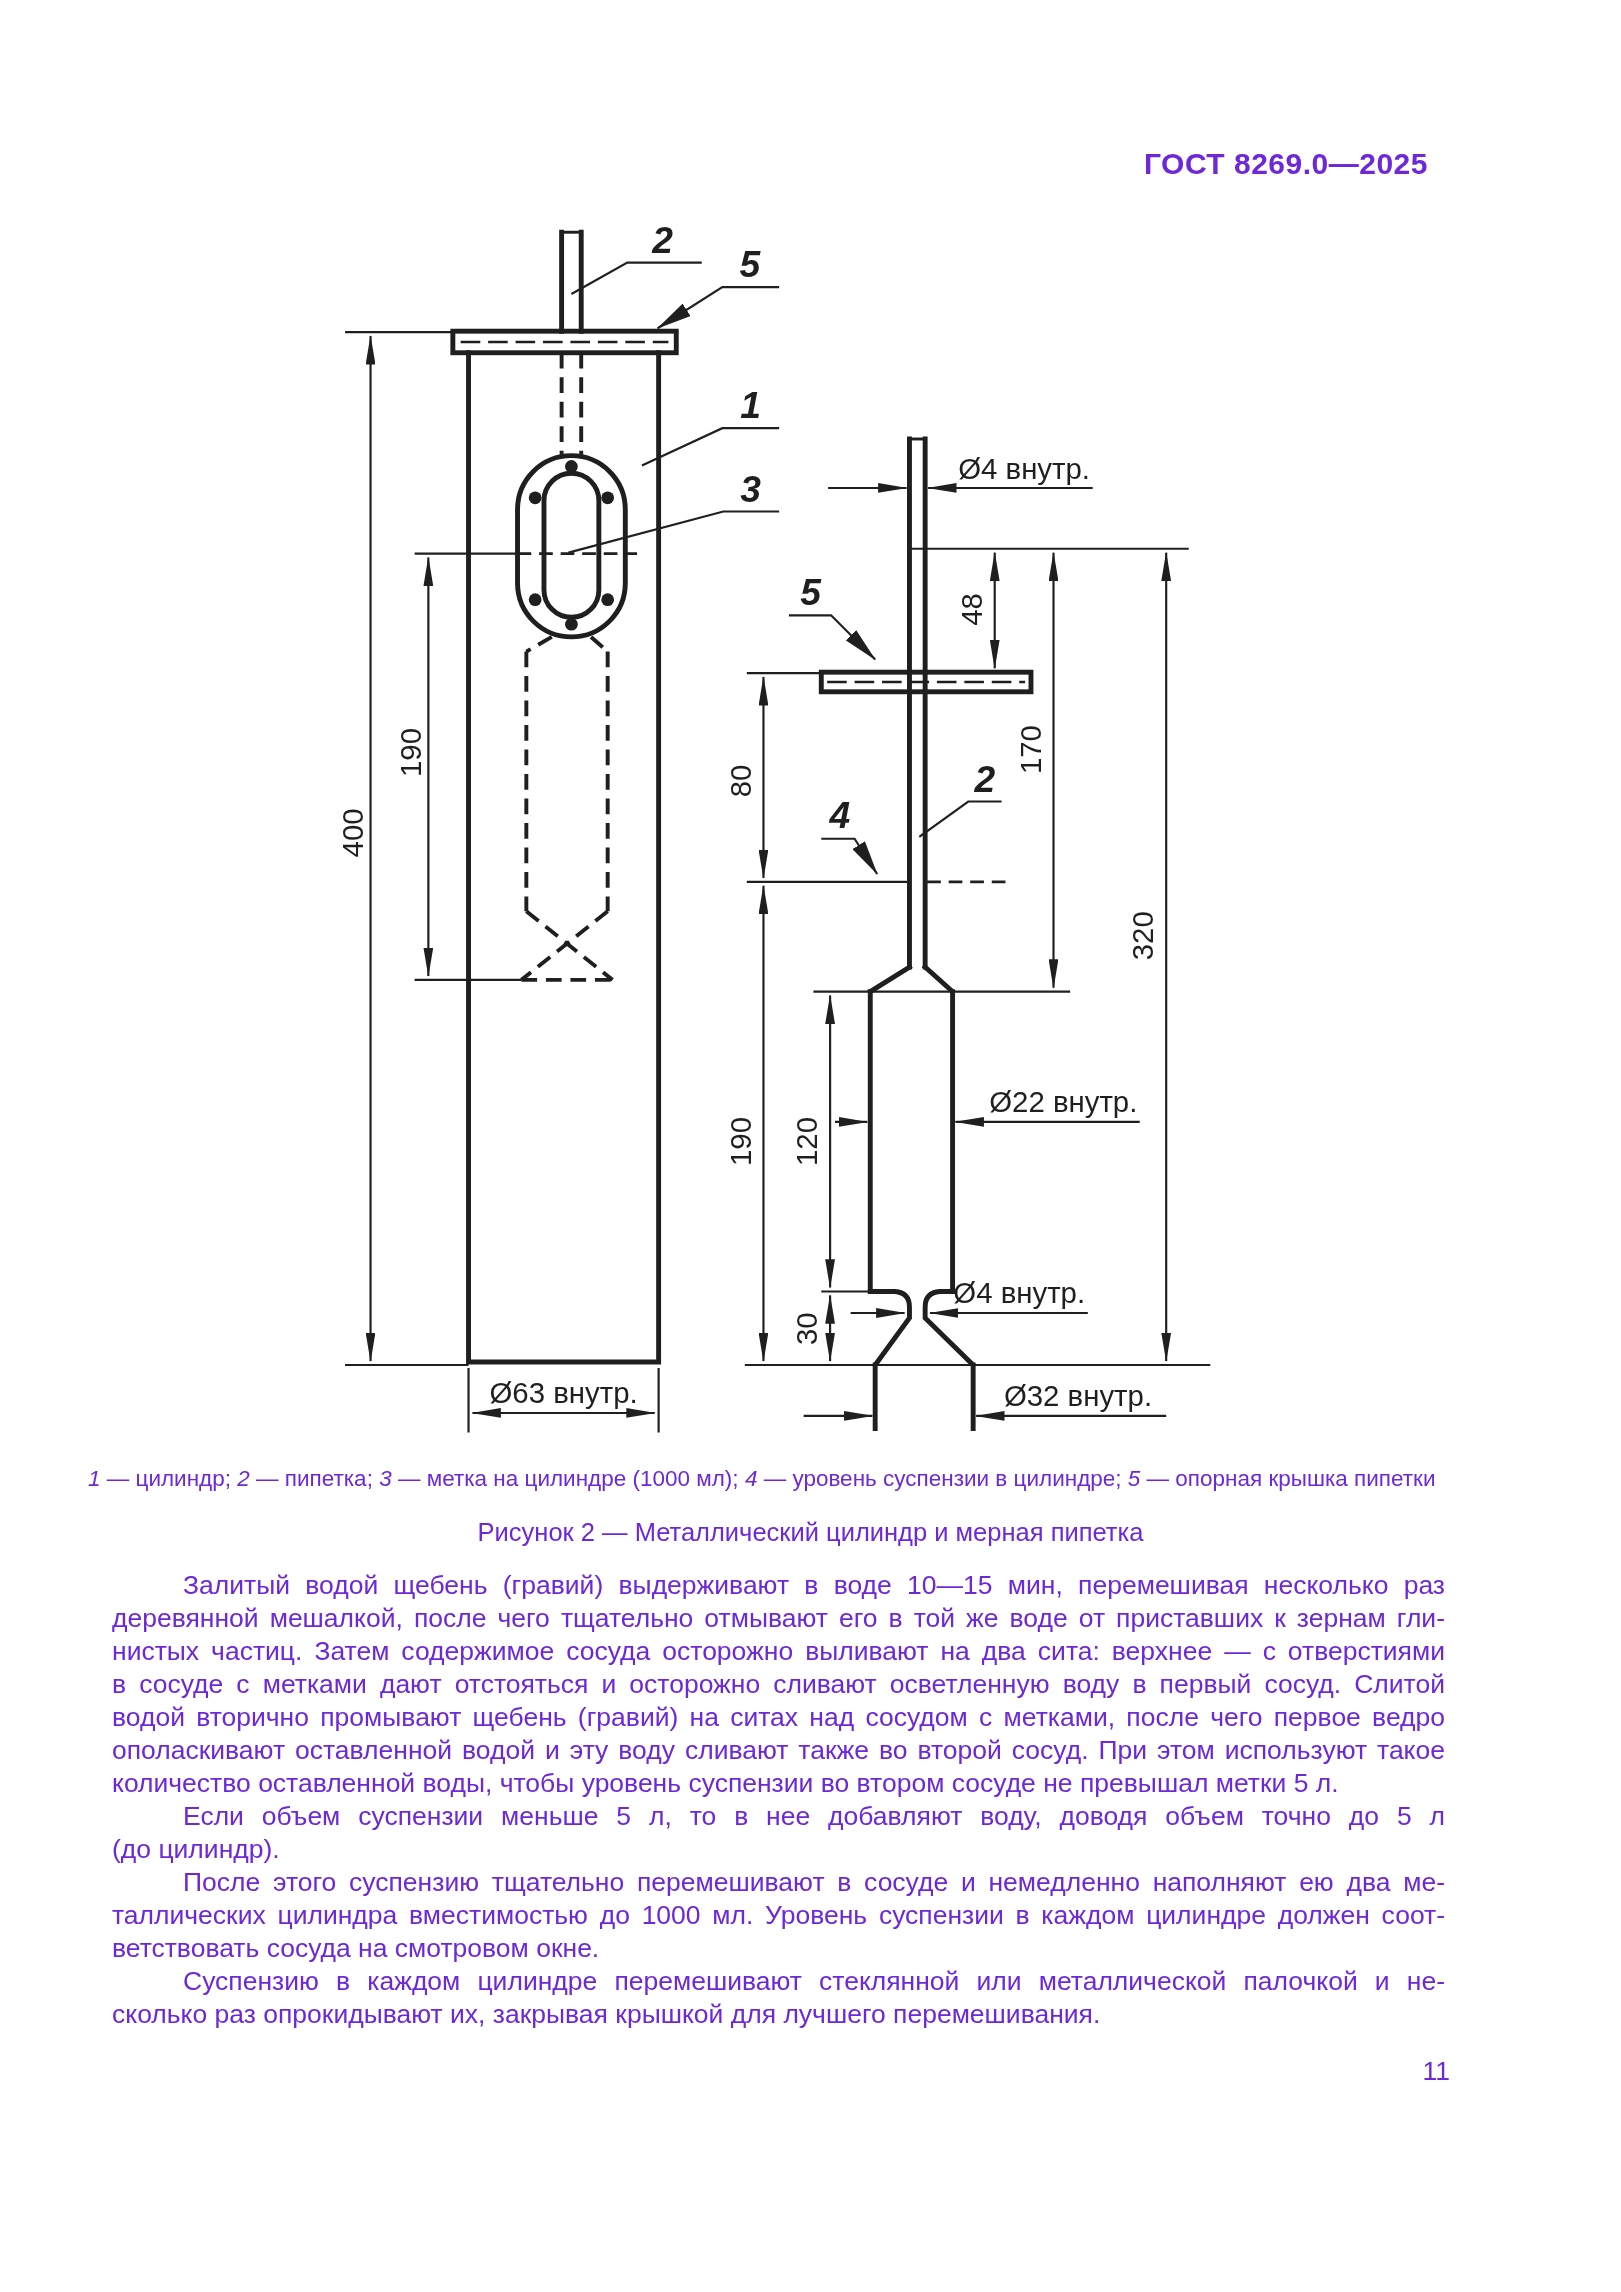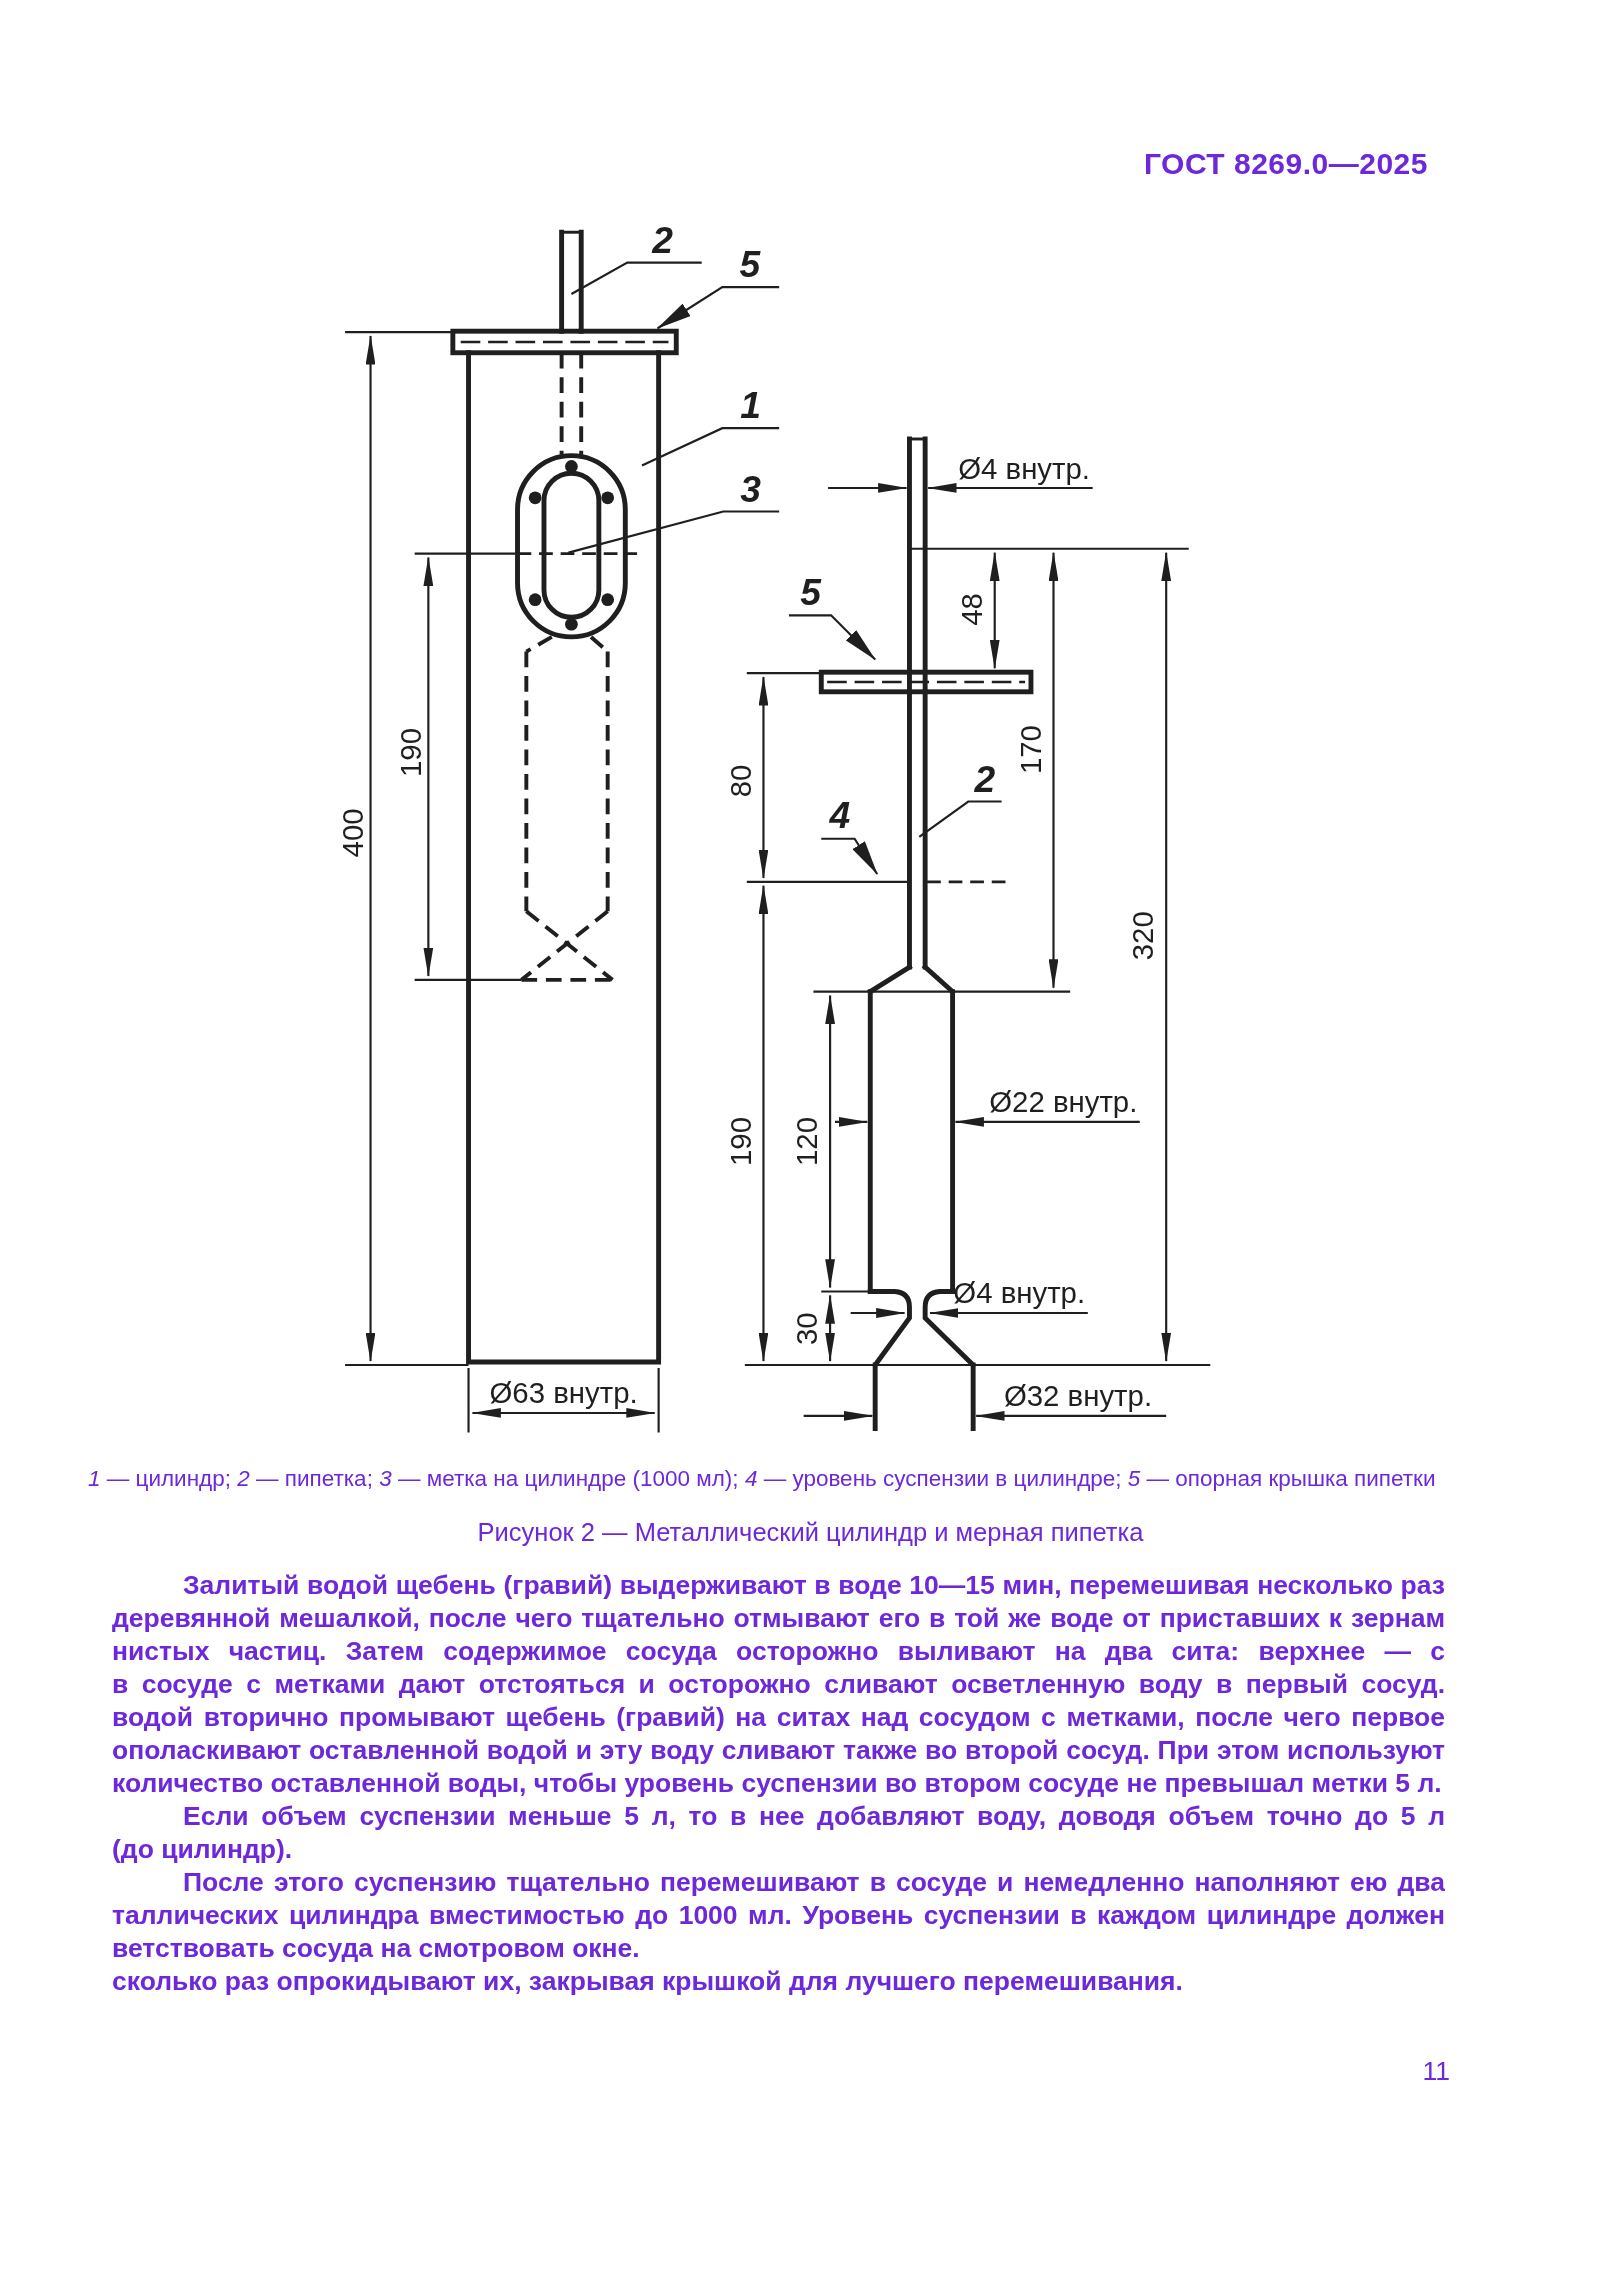--- a/index.html
+++ b/index.html
@@ -34,21 +34,21 @@
   .fig-title{
     position:absolute;top:1518px;left:88px;width:1445px;
     text-align:center;font-size:25.5px;
   }
   .body-text{
     position:absolute;top:1569px;left:112px;width:1333px;
     font-size:26.5px;
   }
   .ln{
     line-height:33px;height:33px;overflow:hidden;
-    text-align:justify;text-align-last:justify;font-weight:bold;
+    text-align:justify;text-align-last:justify;
   }
   .ln.last{text-align-last:left;}
   .ln.first{text-indent:71px;}
   .page-number{
     position:absolute;top:2056px;right:171px;
     font-size:26.5px;
   }
 </style>
 </head>
 <body>
@@ -187,19 +187,20 @@
       <div class="ln">нистых частиц. Затем содержимое сосуда осторожно выливают на два сита: верхнее — с отверстиями</div>
       <div class="ln">в сосуде с метками дают отстояться и осторожно сливают осветленную воду в первый сосуд. Слитой</div>
       <div class="ln">водой вторично промывают щебень (гравий) на ситах над сосудом с метками, после чего первое ведро</div>
       <div class="ln">ополаскивают оставленной водой и эту воду сливают также во второй сосуд. При этом используют такое</div>
       <div class="ln last">количество оставленной воды, чтобы уровень суспензии во втором сосуде не превышал метки 5 л.</div>
       <div class="ln first">Если объем суспензии меньше 5 л, то в нее добавляют воду, доводя объем точно до 5 л</div>
       <div class="ln last">(до  цилиндр).</div>
       <div class="ln first">После этого суспензию тщательно перемешивают в сосуде и немедленно наполняют ею два ме-</div>
       <div class="ln">таллических цилиндра вместимостью до 1000 мл. Уровень суспензии в каждом цилиндре должен соот-</div>
       <div class="ln last">ветствовать сосуда на смотровом окне.</div>
+      <div class="ln first">Суспензию в каждом цилиндре перемешивают стеклянной или металлической палочкой и не-</div>
       <div class="ln last">сколько раз опрокидывают их, закрывая крышкой для лучшего перемешивания.</div>
     </div>
 
   <div class="page-number">11</div>
 
 </div>
 
 
 </body></html>

